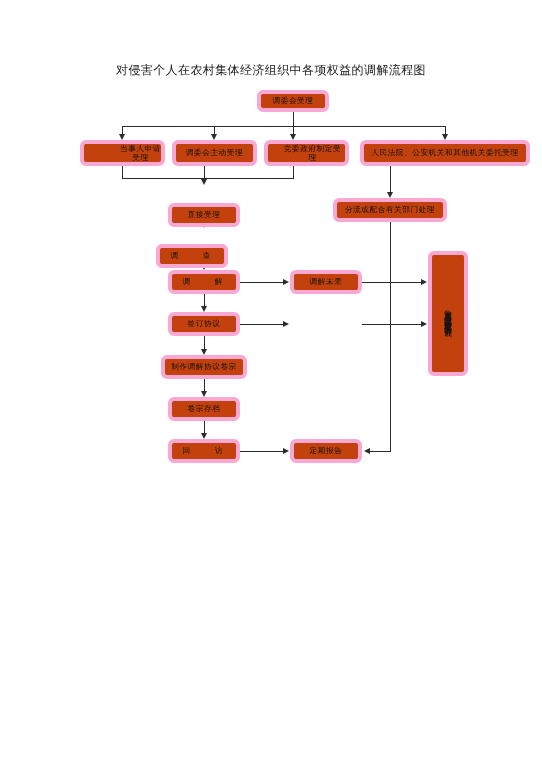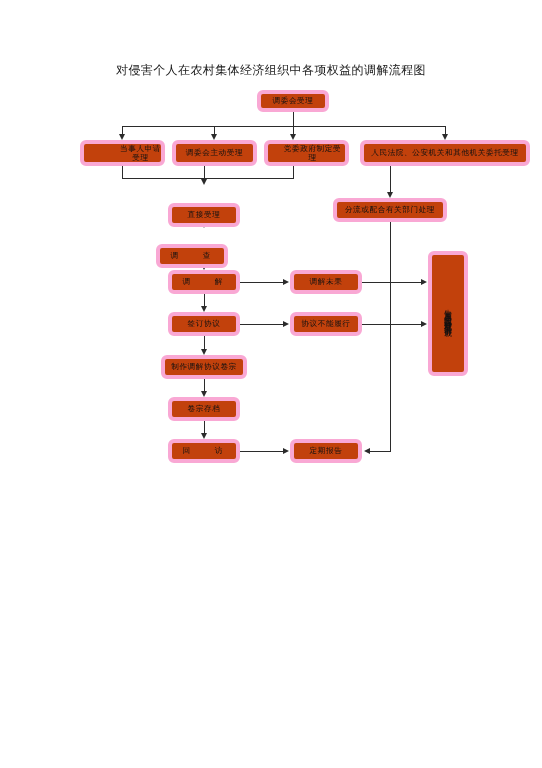--- a/index.html
+++ b/index.html
@@ -117,21 +117,20 @@
   <div class="node" style="left:168px; top:185px; width:72px; height:24px;margin-top:18px;">直接受理</div>
   <div class="node wide-letter" style="left:156px; top:228px; width:72px; height:24px;margin-top:16px;">调　　查</div>
   <div class="node wide-letter" style="left:168px; top:270px; width:72px; height:24px;">调　　解</div>
   <div class="node" style="left:168px; top:312px; width:72px; height:24px;">签订协议</div>
   <div class="node" style="left:161px; top:355px; width:86px; height:24px;">制作调解协议卷宗</div>
   <div class="node" style="left:168px; top:397px; width:72px; height:24px;">卷宗存档</div>
   <div class="node wide-letter" style="left:168px; top:439px; width:72px; height:24px;">回　　访</div>
 
   <div class="node" style="left:333px; top:198px; width:114px; height:24px;">分流或配合有关部门处理</div>
   <div class="node" style="left:290px; top:270px; width:72px; height:24px;">调解未果</div>
-  <div class="node" style="left:290px; top:312px; width:72px; height:24px;">协议不能履行</div>
   <div class="node" style="left:290px; top:439px; width:72px; height:24px;">定期报告</div>
 
   <div class="node vertical" style="left:428px; top:251px; width:40px; height:125px;">
     <span class="vcol">告知当事人向法院起诉</span>
     <span class="vcol">向仲裁机关申请仲裁</span>
   </div>
 
   <div class="ln v" style="left:293px; top:112px; height:14px;"></div>
 
   <div class="ln h" style="left:122px; top:126px; width:323px;"></div>

